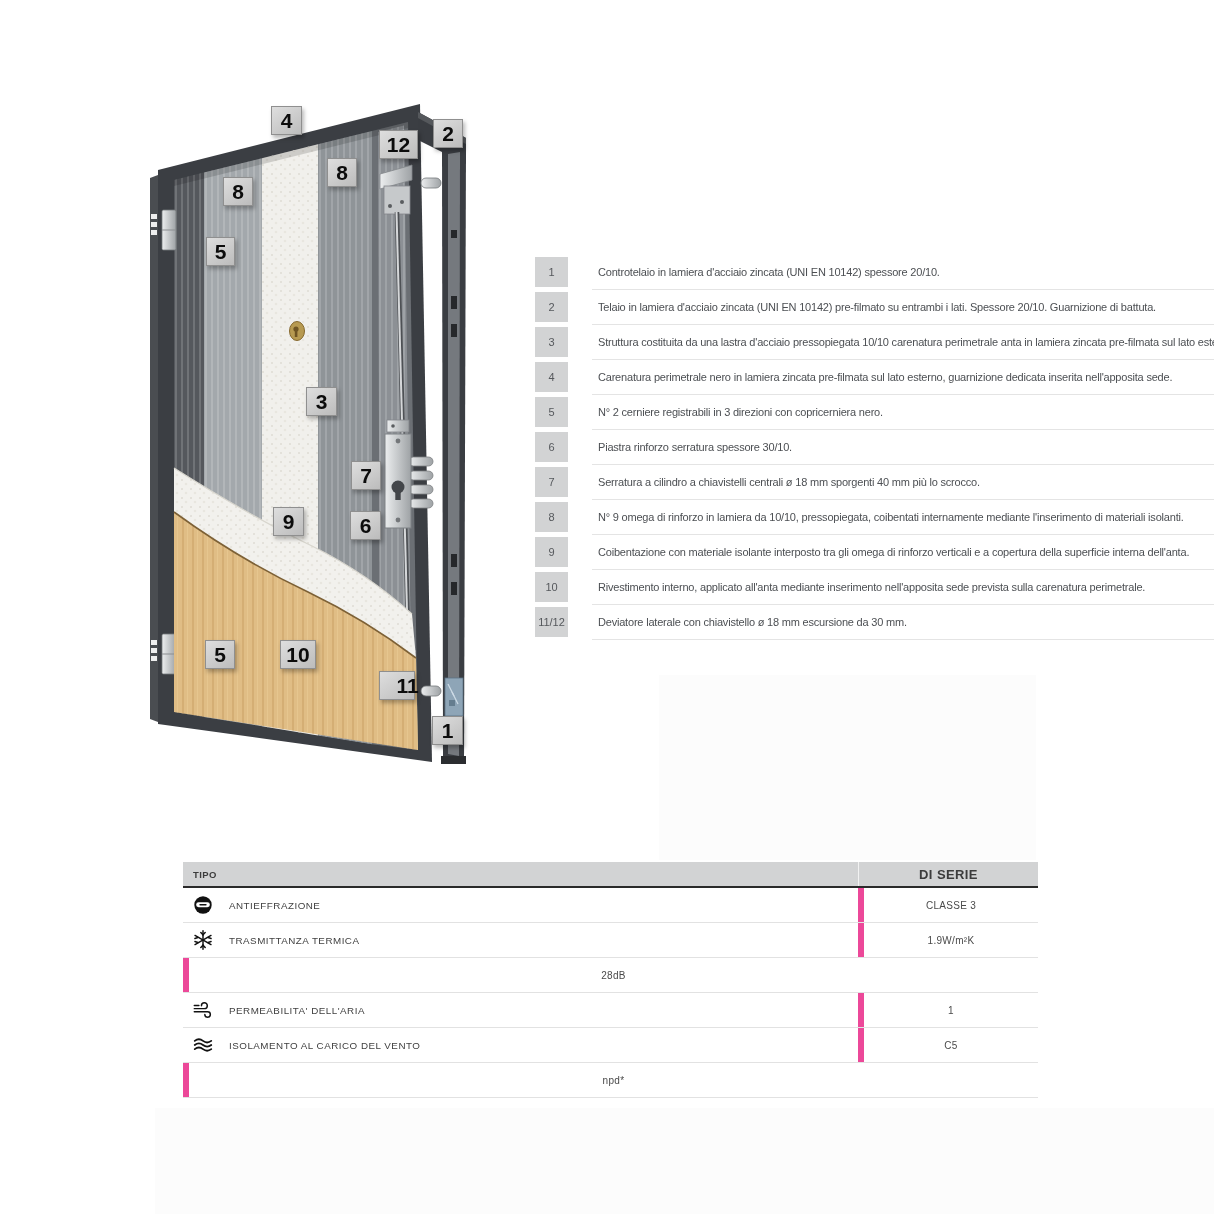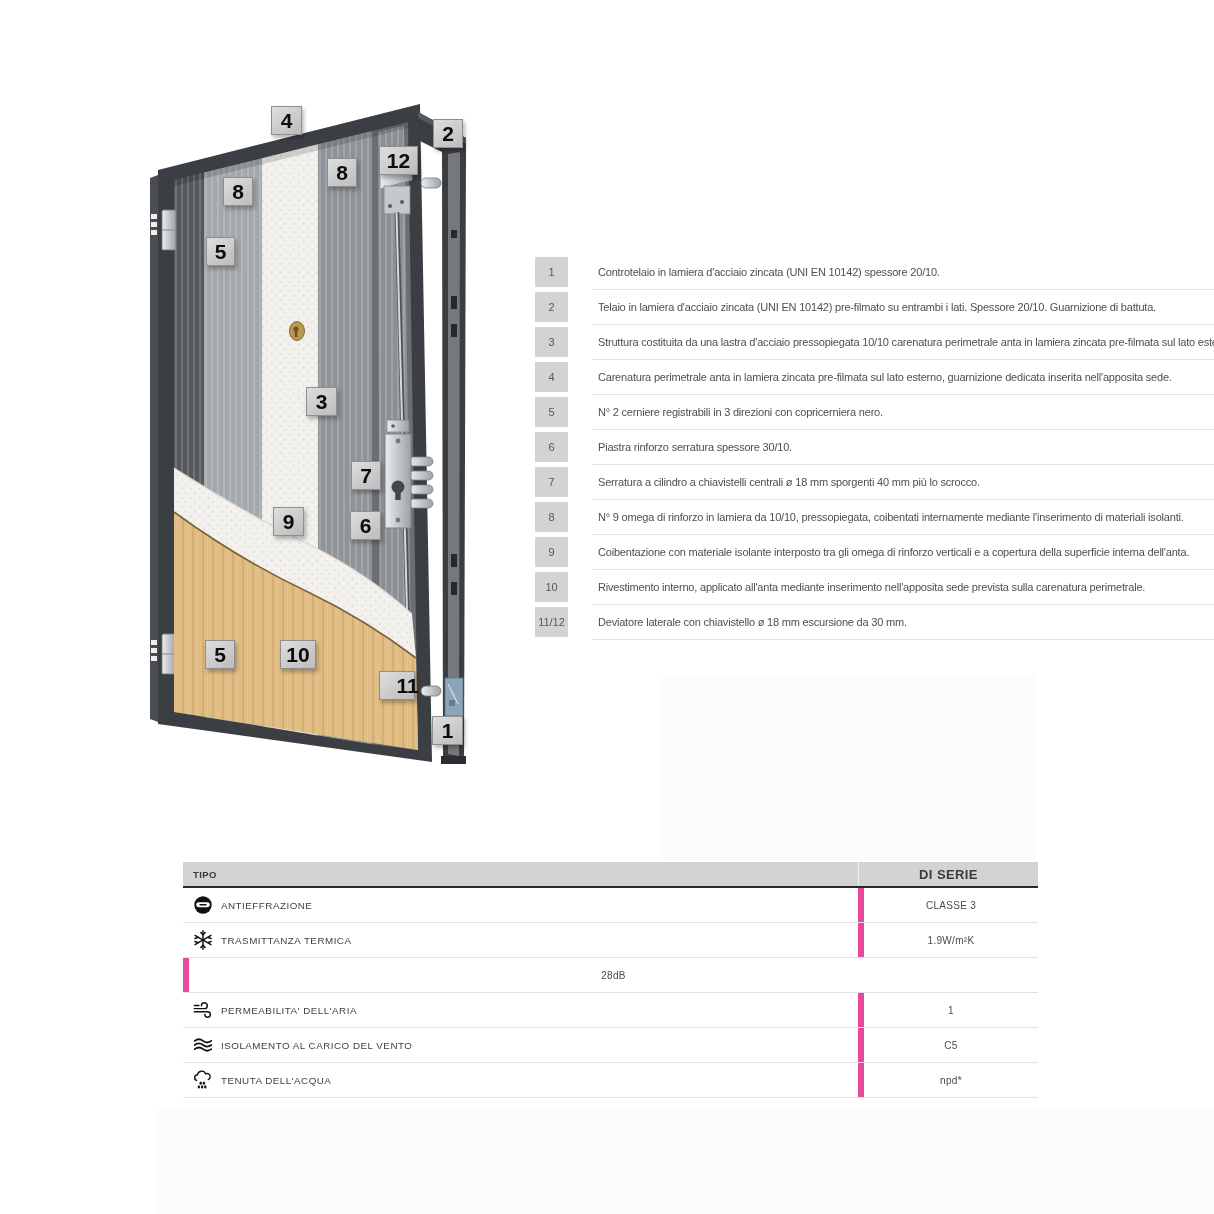--- a/index.html
+++ b/index.html
@@ -43,21 +43,21 @@
   .s-h-left {
     width:675px; display:flex; align-items:center; padding-left:10px;
     font-size:9.5px; font-weight:bold; letter-spacing:.4px; color:#3c3c3c;
   }
   .s-h-right {
     flex:1; display:flex; align-items:center; justify-content:center;
     border-left:1px solid #f2f2f2;
     font-size:13px; font-weight:bold; letter-spacing:.4px; color:#3c3c3c;
   }
   .s-row { display:flex; height:35px; border-bottom:1px solid #e2e2e2; background:#ffffff; }
-  .s-type { width:675px; display:flex; align-items:center; padding-left:8px; gap:6px; }
+  .s-type { width:675px; display:flex; align-items:center; padding-left:8px; gap:14px; }
   .s-icon { width:24px; height:24px; display:flex; align-items:center; justify-content:center; flex:0 0 24px; }
   .s-label { font-size:9.8px; letter-spacing:.5px; color:#3f3f3f; }
   .s-value {
     flex:1; display:flex; align-items:center; justify-content:center;
     border-left:6px solid #ec4899; font-size:10px; color:#4a4a4a; letter-spacing:.3px;
   }
 </style>
 </head>
 <body>
 
@@ -187,21 +187,21 @@
         </g>
         <g>
           <rect x="421" y="178" width="20" height="10" rx="5" fill="url(#met)" stroke="#75787b" stroke-width="0.8"></rect>
           <rect x="421" y="686" width="20" height="10" rx="5" fill="url(#met)" stroke="#75787b" stroke-width="0.8"></rect>
         </g>
       </g>
     </svg>
 
     <div class="badge" style="left:271px;top:106px;width:31px;">4</div>
     <div class="badge" style="left:433px;top:119px;width:30px;">2</div>
-    <div class="badge" style="left:379px;top:146px;width:39px;">12</div>
+    <div class="badge" style="left:379px;top:130px;width:39px;">12</div>
     <div class="badge" style="left:327px;top:158px;width:30px;">8</div>
     <div class="badge" style="left:223px;top:177px;width:30px;">8</div>
     <div class="badge" style="left:206px;top:237px;width:29px;">5</div>
     <div class="badge" style="left:306px;top:387px;width:31px;">3</div>
     <div class="badge" style="left:351px;top:461px;width:30px;">7</div>
     <div class="badge" style="left:350px;top:511px;width:31px;">6</div>
     <div class="badge" style="left:273px;top:507px;width:31px;">9</div>
     <div class="badge" style="left:205px;top:640px;width:30px;">5</div>
     <div class="badge" style="left:280px;top:640px;width:36px;">10</div>
     <div class="badge" style="left:379px;top:671px;width:36px;padding-left:21px;">11</div>
@@ -216,21 +216,21 @@
     <div class="c-row">
       <div class="c-num">2</div>
       <div class="c-text">Telaio in lamiera d'acciaio zincata (UNI EN 10142) pre-filmato su entrambi i lati. Spessore 20/10. Guarnizione di battuta.</div>
     </div>
     <div class="c-row">
       <div class="c-num">3</div>
       <div class="c-text">Struttura costituita da una lastra d'acciaio pressopiegata 10/10 carenatura perimetrale anta in lamiera zincata pre-filmata sul lato esterno.</div>
     </div>
     <div class="c-row">
       <div class="c-num">4</div>
-      <div class="c-text">Carenatura perimetrale anta in lamiera zincata pre-filmata sul lato esterno, guarnizione dedicata inserita nell'apposita sede.</div>
+      <div class="c-text">Carenatura perimetrale nero in lamiera zincata pre-filmata sul lato esterno, guarnizione dedicata inserita nell'apposita sede.</div>
     </div>
     <div class="c-row">
       <div class="c-num">5</div>
       <div class="c-text">N° 2 cerniere registrabili in 3 direzioni con copricerniera nero.</div>
     </div>
     <div class="c-row">
       <div class="c-num">6</div>
       <div class="c-text">Piastra rinforzo serratura spessore 30/10.</div>
     </div>
     <div class="c-row">
@@ -329,32 +329,17 @@
               <path d="M3,16.5 Q7.5,13 12,16.5 T21,16.5"></path>
             </g>
           </svg>
         </span>
         <span class="s-label">ISOLAMENTO AL CARICO DEL VENTO</span>
       </div>
       <div class="s-value">C5</div>
     </div>
 
     <div class="s-row">
-      <div class="s-type">
-        <span class="s-icon">
-          <svg width="22" height="22" viewBox="0 0 24 24">
-            <path d="M5,12.5 A3.2,3.2 0 0 1 6,6.3 A4.6,4.6 0 0 1 14.8,5.2 A3.4,3.4 0 0 1 17.8,11.6" fill="none" stroke="#111111" stroke-width="1.5" stroke-linecap="round"></path>
-            <g fill="#111111">
-              <ellipse cx="9.5" cy="15.5" rx="1.3" ry="1.8"></ellipse>
-              <ellipse cx="13" cy="15.5" rx="1.3" ry="1.8"></ellipse>
-              <ellipse cx="7.5" cy="19.5" rx="1.3" ry="1.8"></ellipse>
-              <ellipse cx="11" cy="19.5" rx="1.3" ry="1.8"></ellipse>
-              <ellipse cx="14.5" cy="19.5" rx="1.3" ry="1.8"></ellipse>
-            </g>
-          </svg>
-        </span>
-        <span class="s-label">TENUTA DELL'ACQUA</span>
-      </div>
       <div class="s-value">npd*</div>
     </div>
   </div>
 
 </div>
 
 </body></html>

